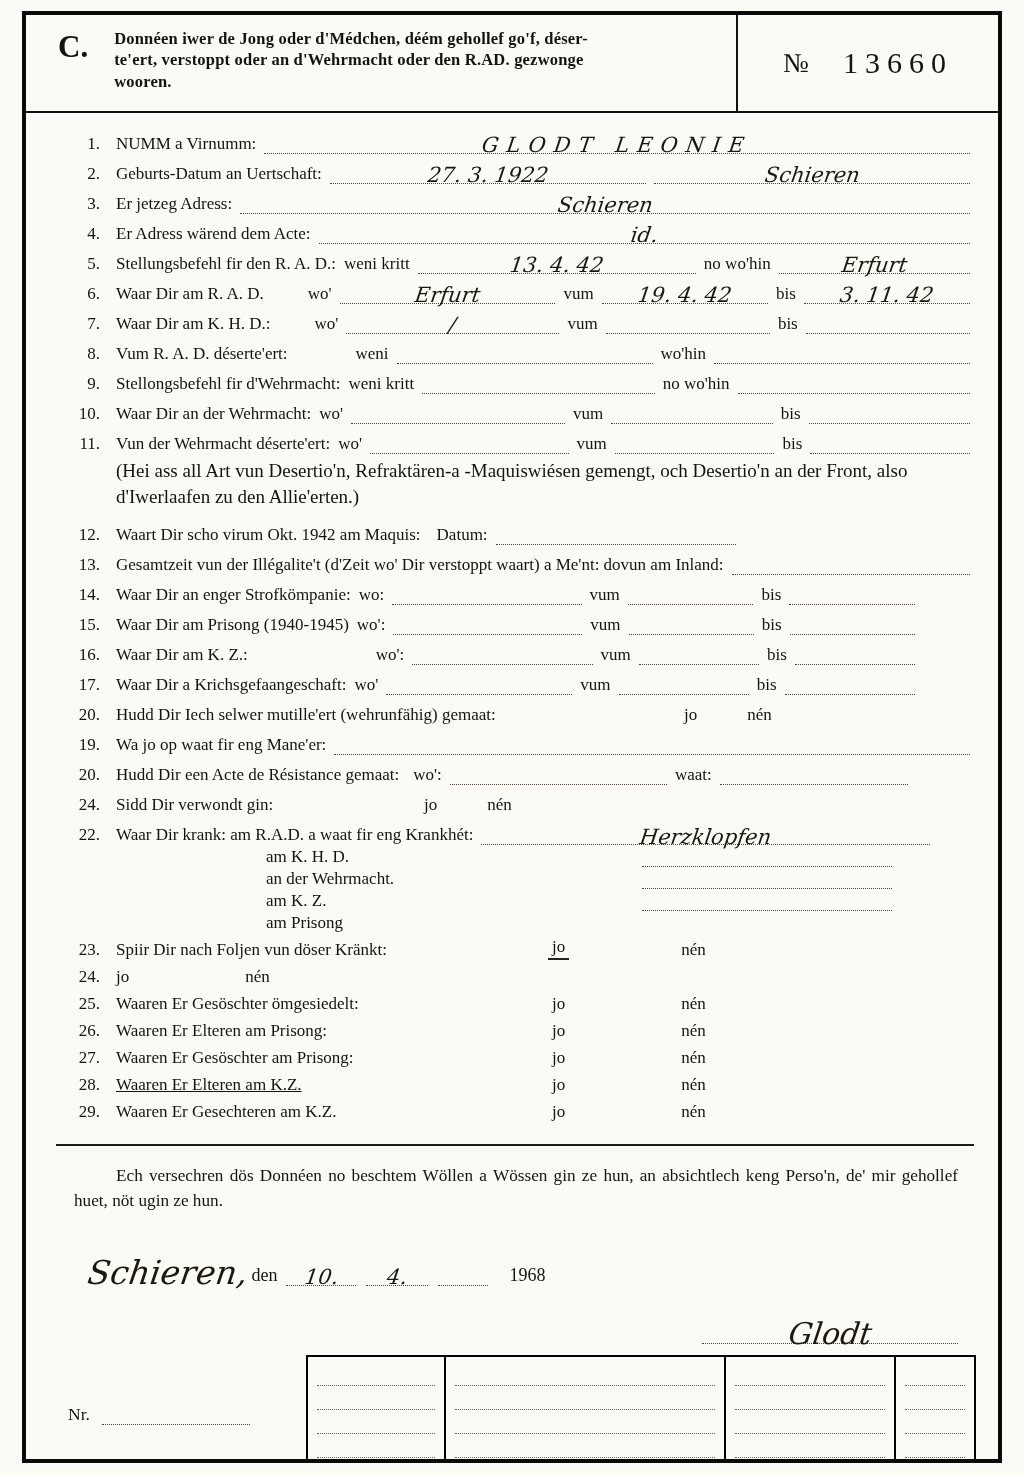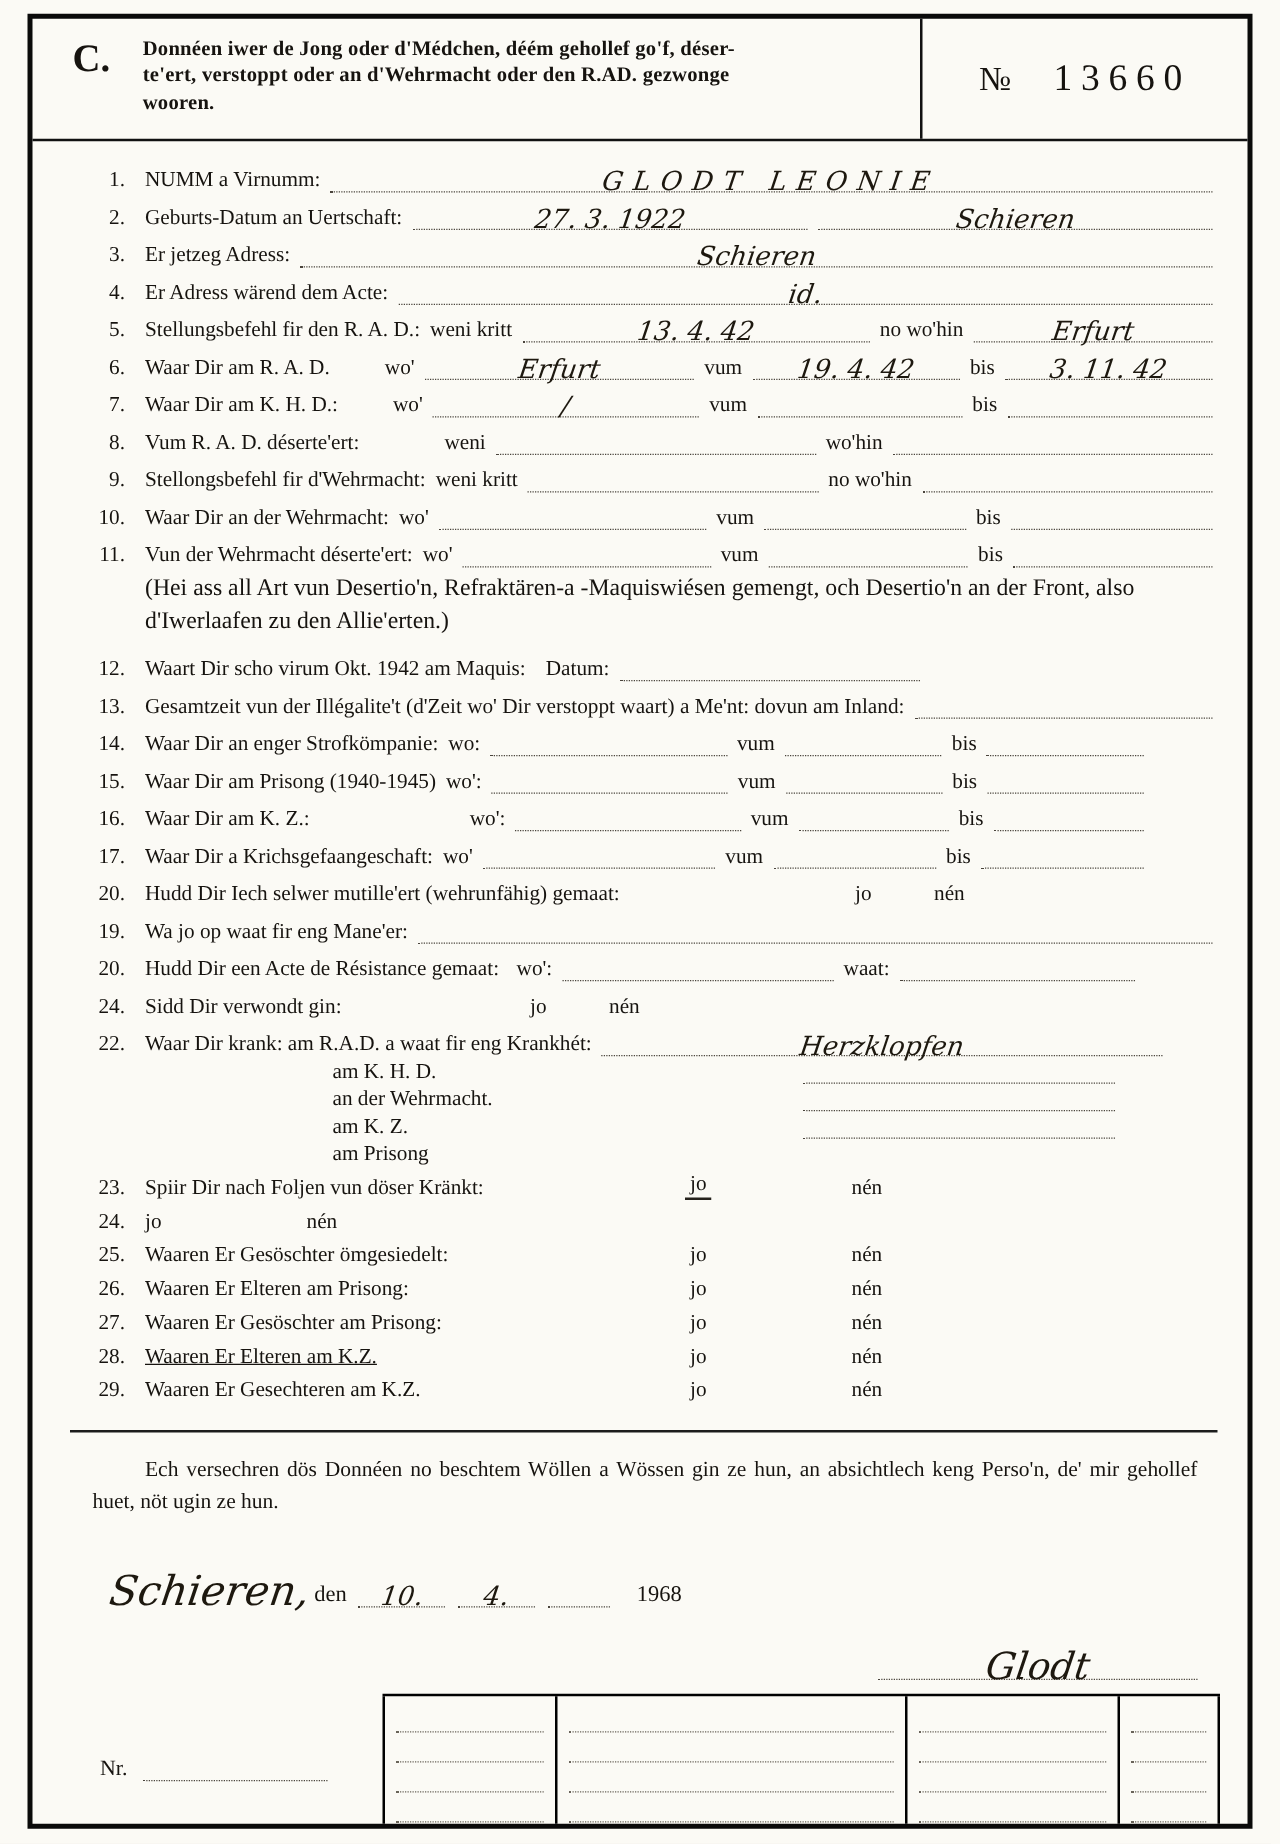--- a/index.html
+++ b/index.html
@@ -41,21 +41,21 @@
   .hand-big{font-size:33px;}
   .fillx{border-bottom:1.5px dotted #4a443c;display:inline-flex;justify-content:center;align-items:flex-end;margin:0 5px;}
   .w70{width:70px;}.w62{width:62px;}.w50{width:50px;}
   .yr{margin-left:12px;}
   .sigrow{display:flex;justify-content:flex-end;padding-right:40px;margin-top:30px;}
   .sigfill{flex:0 0 256px;border-bottom:1.5px dotted #4a443c;display:flex;justify-content:center;align-items:flex-end;}
   .sig-hand{font-size:30px;top:4px;}
 
   
   .bottomzone{position:absolute;left:0;right:0;bottom:0;height:112px;}
-  .nrline{position:absolute;left:50px;bottom:34px;display:flex;align-items:flex-end;font-size:17.5px;}
+  .nrline{position:absolute;left:38px;bottom:34px;display:flex;align-items:flex-end;font-size:17.5px;}
   .nrfill{width:148px;border-bottom:1.5px dotted #4a443c;margin-left:8px;}
   .btable{position:absolute;right:22px;bottom:0;width:670px;height:104px;display:flex;border-top:2.5px solid #000;box-sizing:border-box;}
   .bcol{box-sizing:border-box;border-right:2.5px solid #000;padding:5px 9px 0 9px;display:flex;flex-direction:column;}
   .bcol.first{border-left:2.5px solid #000;}
   .c1{flex:0 0 140px;}.c2{flex:0 0 280px;}.c3{flex:0 0 170px;}.c4{flex:1;}
   .drow{height:23px;border-bottom:1.5px dotted #6a645a;}
 </style>
 </head>
 <body>
 

